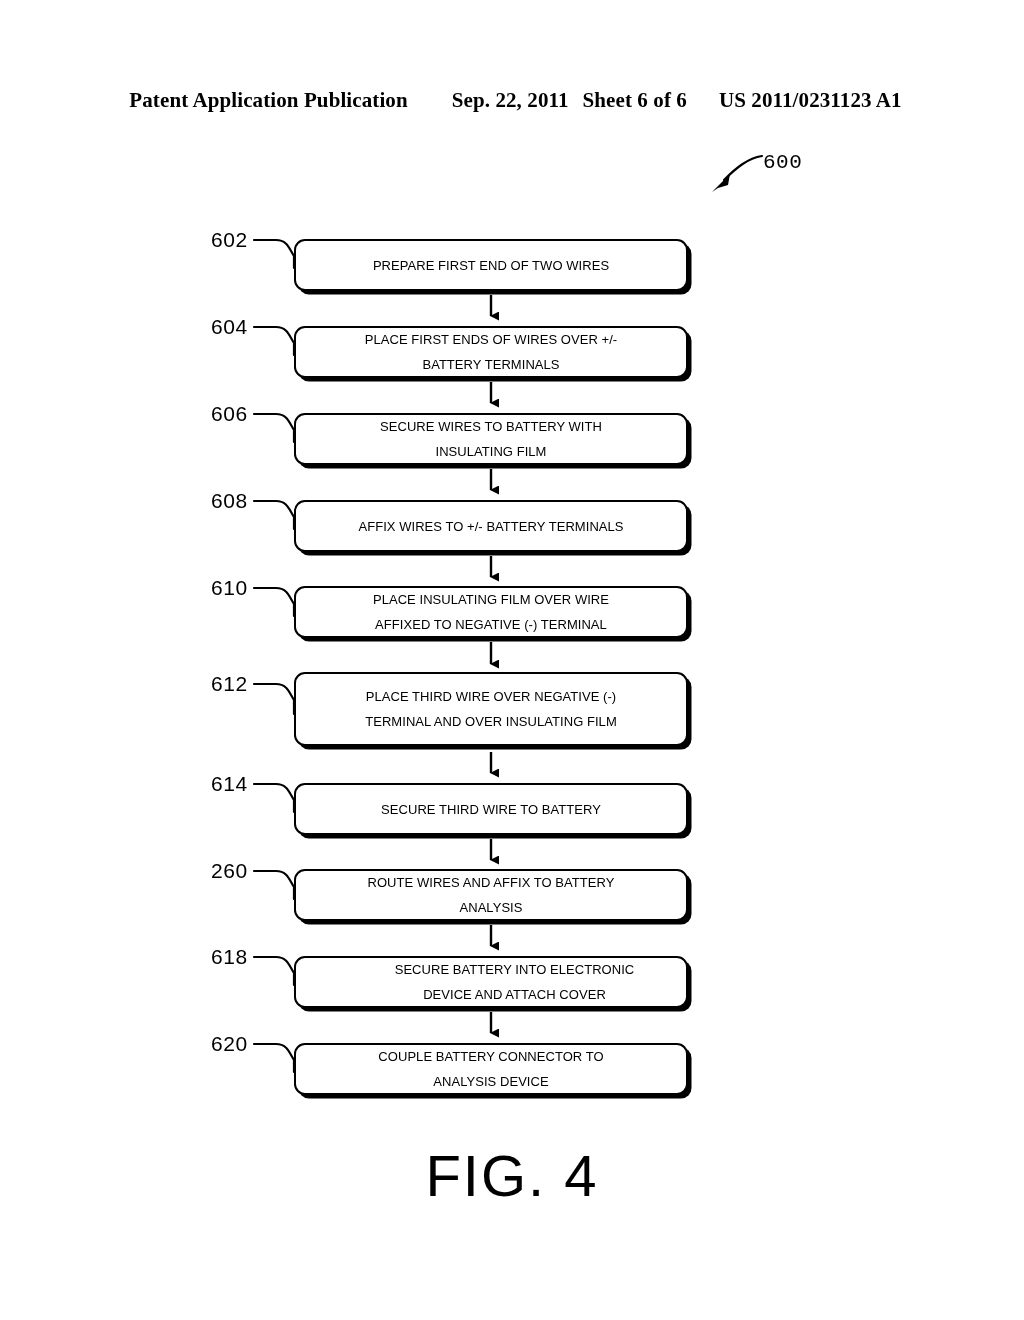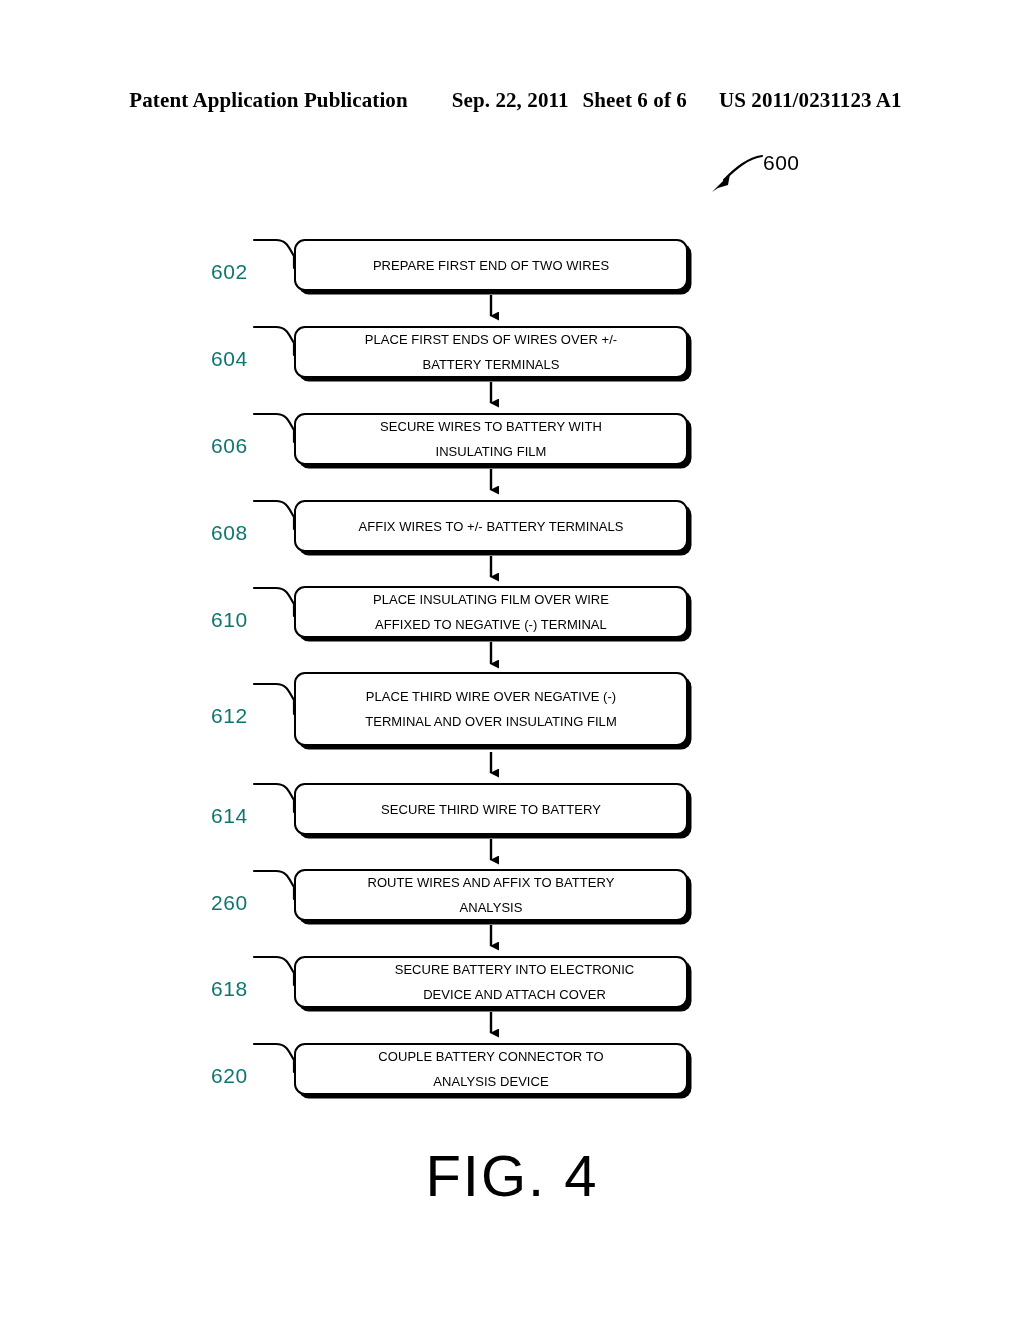--- a/index.html
+++ b/index.html
@@ -35,21 +35,21 @@
   .patent-header .h-date  { margin-right: 14px; }
   .patent-header .h-sheet { margin-right: 32px; }
   .patent-header .h-num   { margin-right: 1px; }
 
   
   .fig-ref-600 {
     position: absolute;
     left: 763px;
     top: 151px;
     font-size: 21px;
-    font-family: Liberation Sans, sans-serif;
+    font-family: Liberation Mono, monospace;
     letter-spacing: 0.5px;
   }
   .fig-ref-arrow {
     position: absolute;
     left: 706px;
     top: 148px;
   }
 
   
   .flow {
@@ -82,22 +82,21 @@
     padding: 0 14px;
     white-space: pre-line;
   }
 
   
   .step-num {
     position: absolute;
     font-family: "Liberation Sans", sans-serif;
     font-size: 21px;
     letter-spacing: 0.6px;
-    color: #0f766e;
-    margin-top: 32px;
+    color: #000000;
   }
 
   
   .fig-caption {
     position: absolute;
     left: 0;
     top: 1142px;
     width: 1024px;
     text-align: center;
     font-family: "Liberation Sans", sans-serif;

